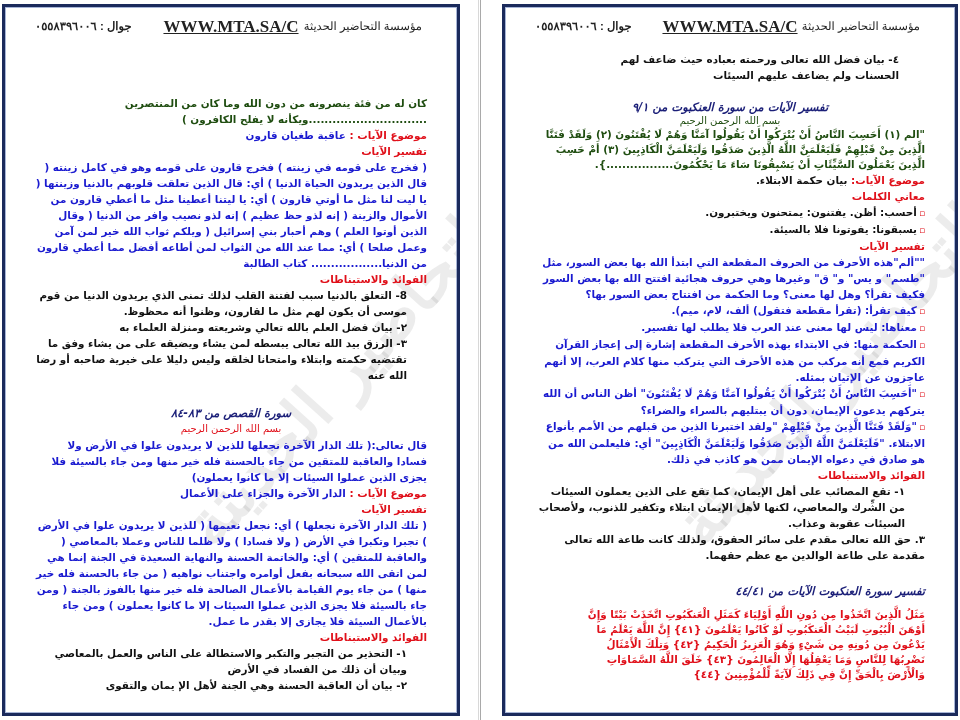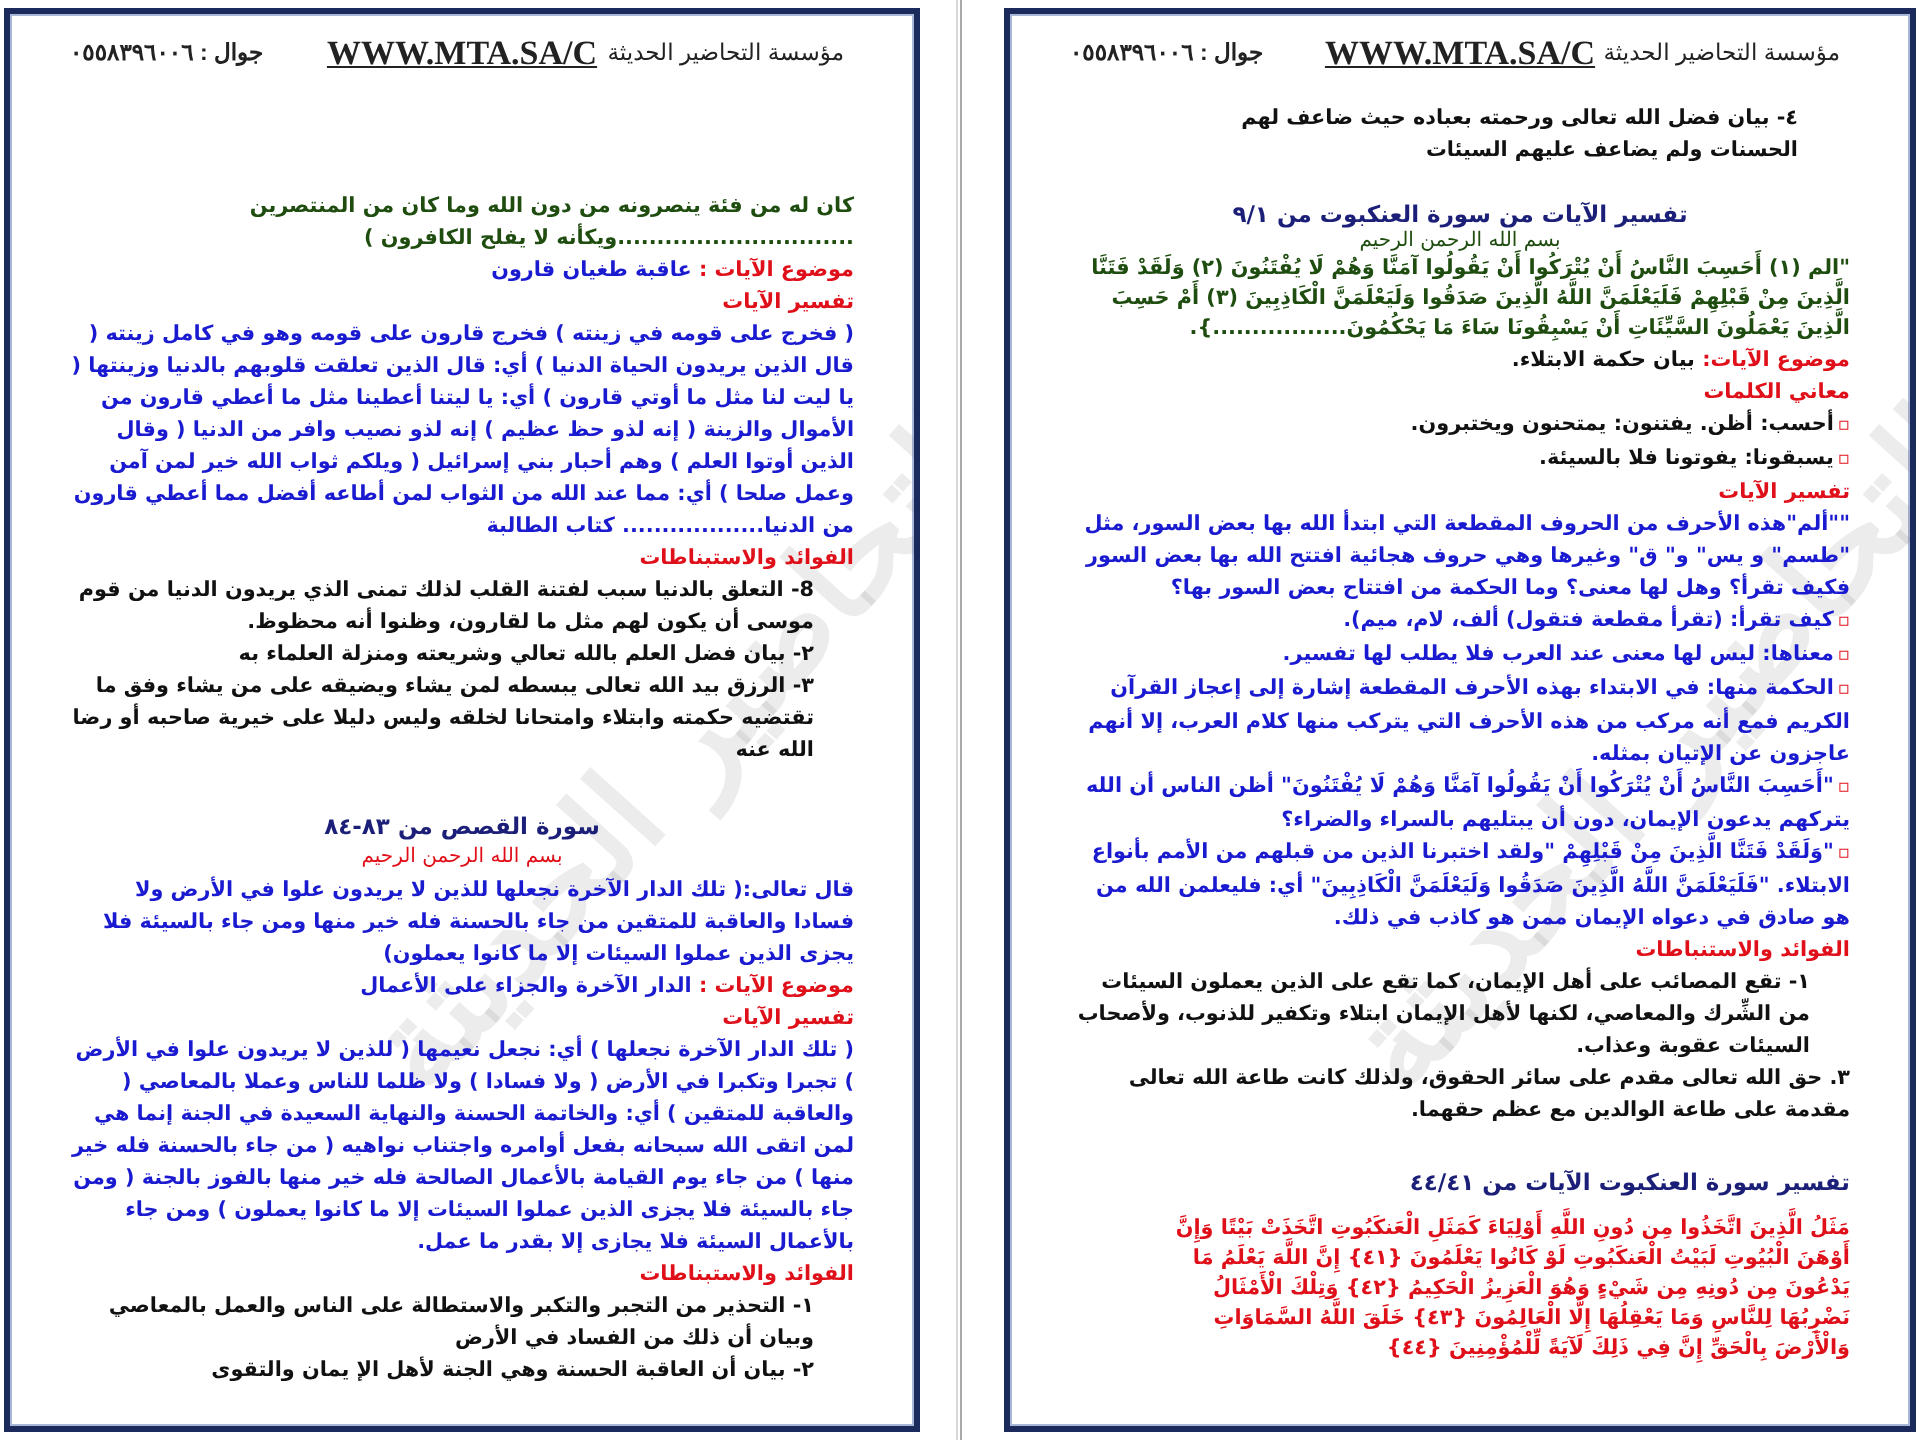--- a/index.html
+++ b/index.html
@@ -41,21 +41,21 @@
 
   .content {
     position:absolute; left:14px; right:14px;
     direction:rtl; text-align:right;
     font-family:"DejaVu Sans", sans-serif; font-weight:bold;
     font-size:10.4px; line-height:16px; color:#111;
   }
   .green { color:#1f4d10; }
   .red { color:#e0101a; }
   .blue { color:#1a1ad0; }
-  .navy { color:#1b1f78; }
+  .navy { color:#1b1f78;font-style:italic; }
   .black { color:#111; }
   .center { text-align:center; }
   .title { font-size:11.5px; font-weight:bold; }
   .bullet::before { content:"\25AB"; color:#e0101a; margin-left:2px; font-size:9px; }
   .indent { padding-right:20px; }
   p { margin:0; }
 
   .watermark {
     position:absolute; pointer-events:none; font-family:"DejaVu Serif", serif;
     font-size:64px; color:rgba(120,120,120,0.14); font-weight:bold; white-space:nowrap;

